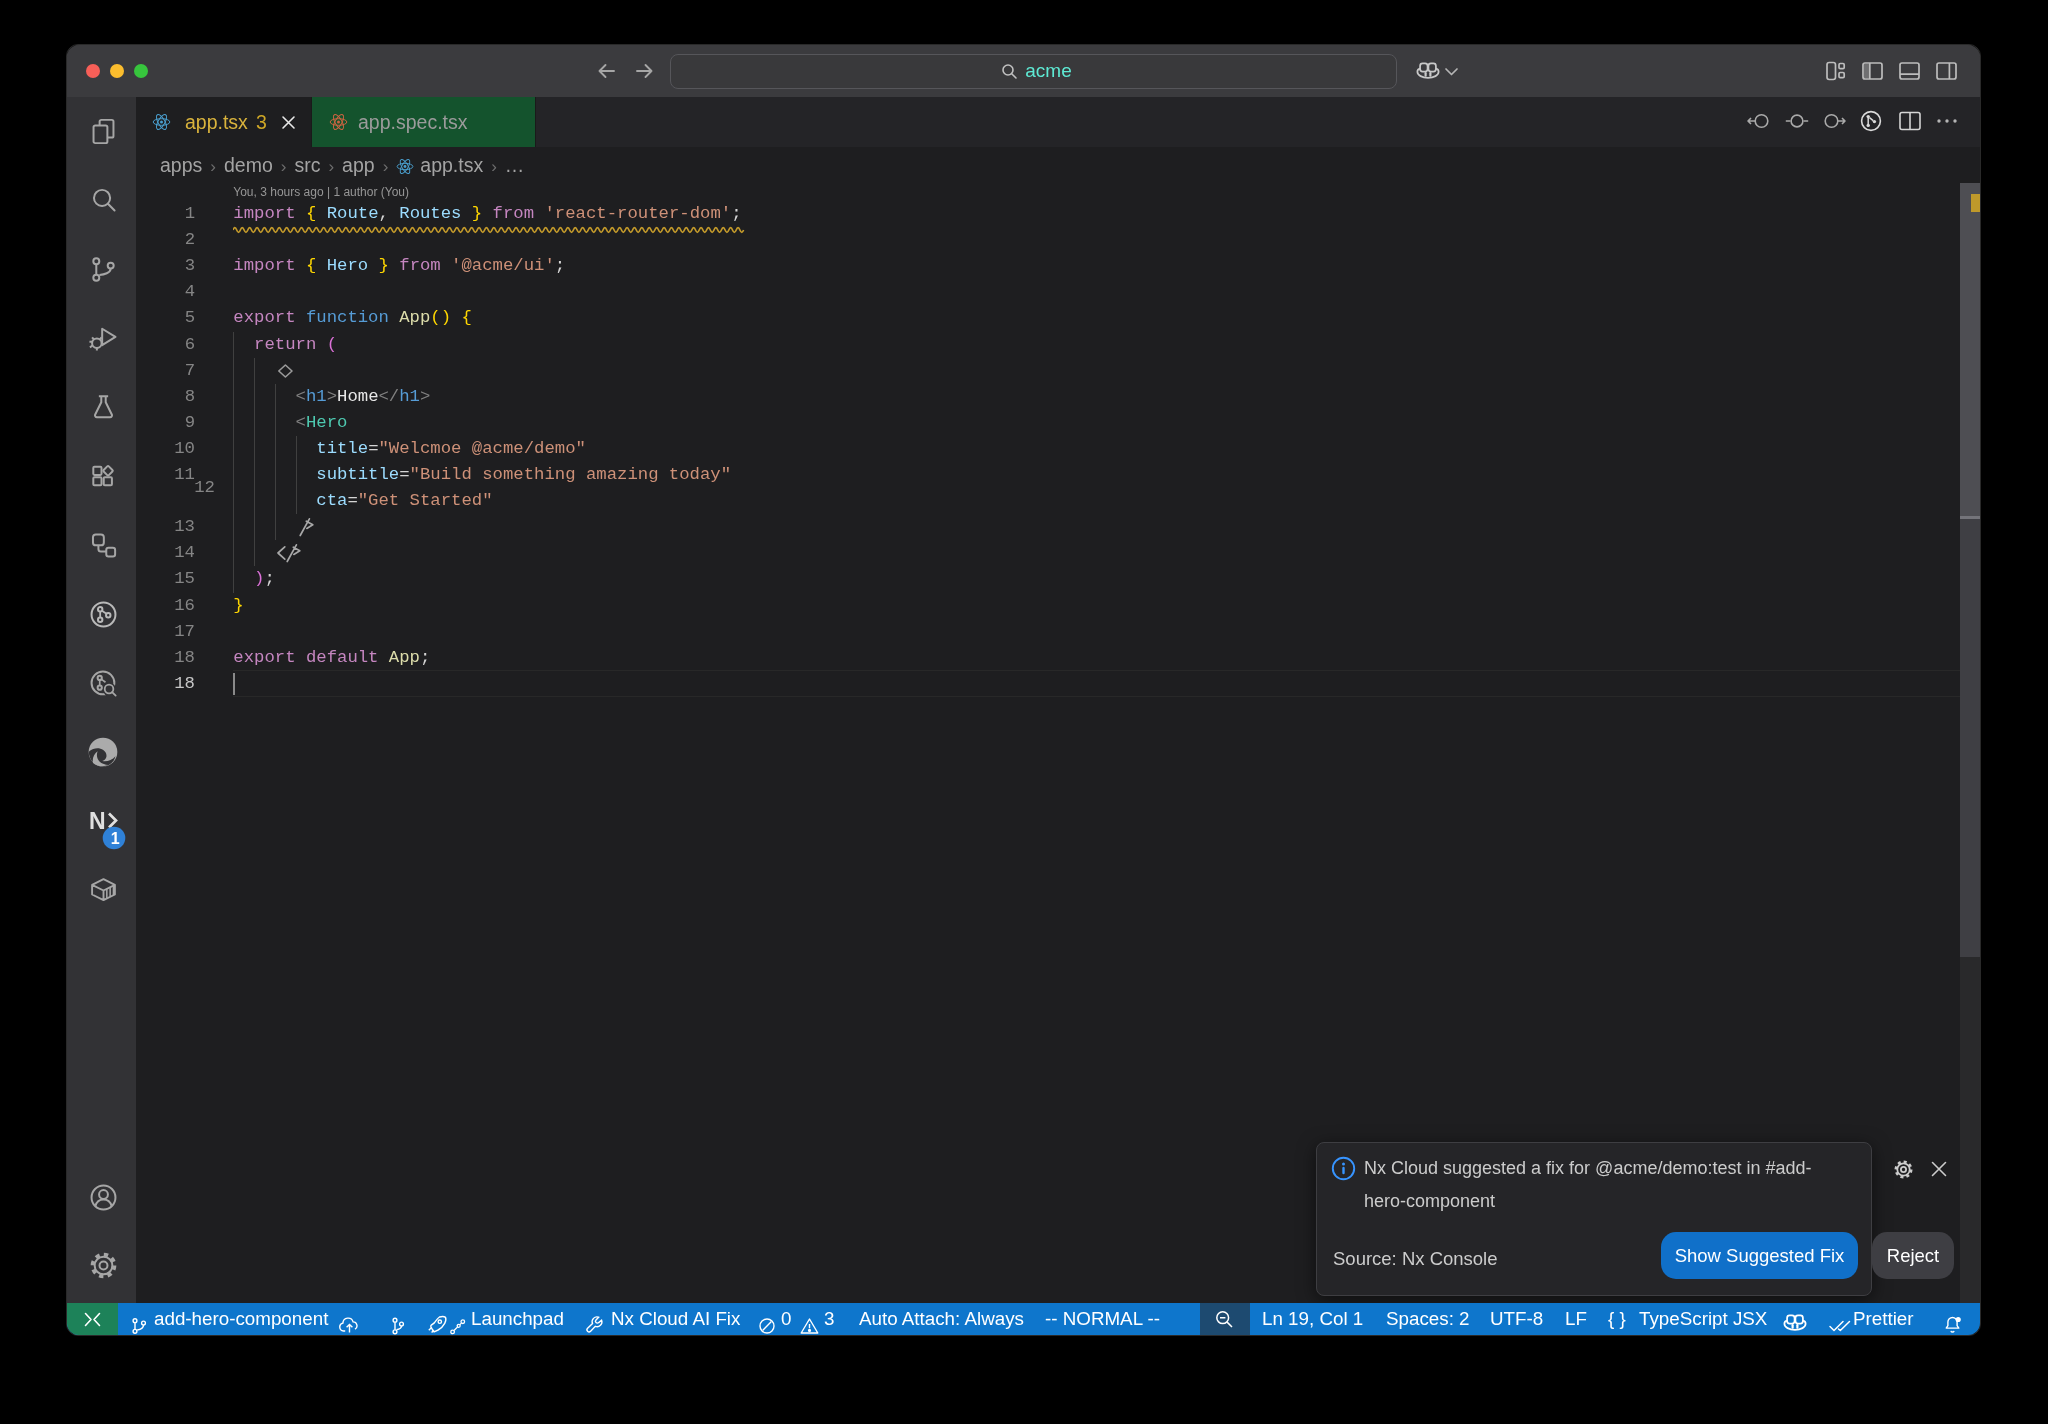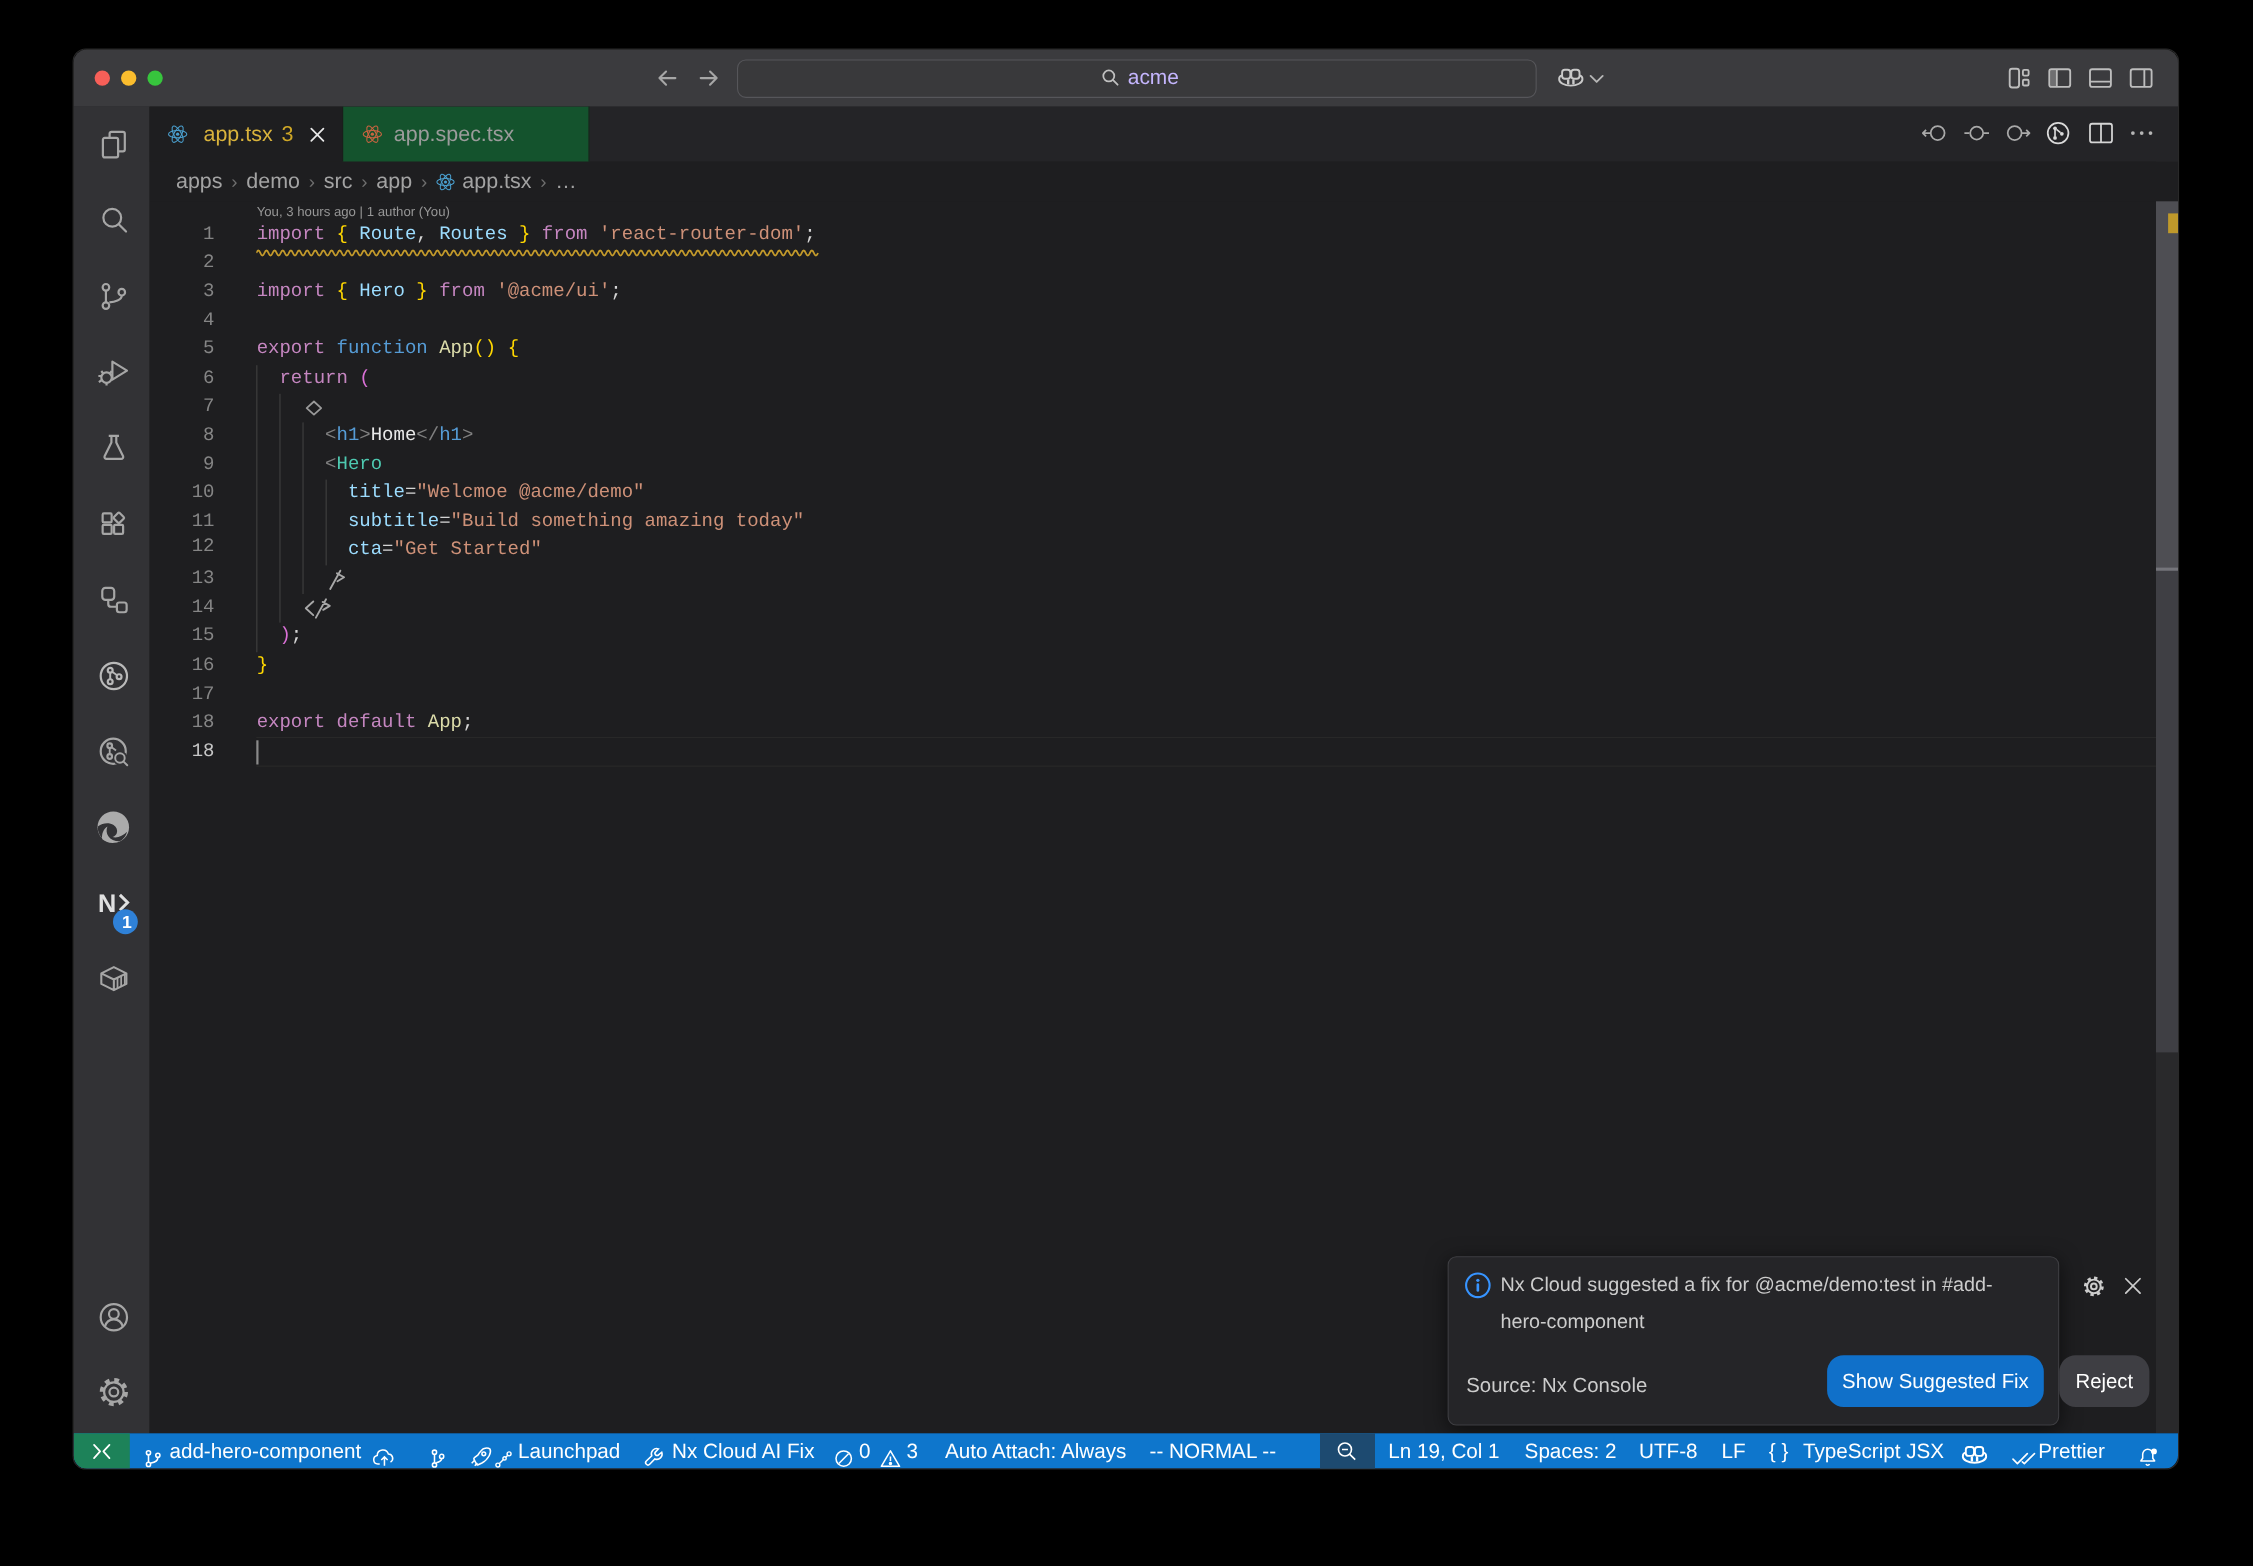--- a/index.html
+++ b/index.html
@@ -4,21 +4,21 @@
 <style>
 html,body{margin:0;padding:0;background:#000;}
 body{width:2048px;height:1424px;position:relative;overflow:hidden;font-family:"Liberation Sans",sans-serif;}
 .win{position:absolute;left:67px;top:45px;width:1913px;height:1290px;background:#1e1e20;border-radius:12px;overflow:hidden;}
 .winborder{position:absolute;left:66px;top:44px;width:1913px;height:1290px;border:1px solid rgba(255,255,255,0.16);border-radius:12px;pointer-events:none;z-index:99;}
 .abs{position:absolute;}
 
 .titlebar{position:absolute;left:0;top:0;width:100%;height:52px;background:#3b3b3e;}
 .tl{position:absolute;top:19px;width:14px;height:14px;border-radius:50%;}
 .searchbox{position:absolute;left:603px;top:9px;width:725px;height:33px;background:#39393b;border:1px solid #56565a;border-radius:8px;}
-.searchtxt{position:absolute;left:607px;top:9px;width:725px;height:33px;line-height:33px;text-align:center;color:#c4b5fd;font-size:19px;}
+.searchtxt{position:absolute;left:607px;top:9px;width:725px;height:33px;line-height:33px;text-align:center;color:#5eead4;font-size:19px;}
 
 .activity{position:absolute;left:0;top:52px;width:69px;height:1206px;background:#323235;}
 
 .tabstrip{position:absolute;left:69px;top:52px;right:0;height:50px;background:#242427;}
 .tab1{position:absolute;left:0;top:0;width:175px;height:50px;background:#1e1e20;}
 .tab2{position:absolute;left:175px;top:0;width:223px;height:50px;background:#14532d;border-left:1px solid #1a1a1a;border-right:1px solid #1a1a1a;}
 .tablabel{position:absolute;top:0;height:50px;line-height:50px;font-size:19.5px;}
 
 .crumbs{position:absolute;left:69px;top:102px;right:20px;height:36px;background:#1e1e20;line-height:36px;font-size:19.5px;color:#a3a3a3;}
 .crumbs span.sep{color:#6e6e6e;padding:0 8px;font-size:17px;}
@@ -228,21 +228,21 @@
     <div class="gut" style="top:44.1px;">2</div>
     <div class="gut" style="top:70.2px;">3</div>
     <div class="gut" style="top:96.3px;">4</div>
     <div class="gut" style="top:122.4px;">5</div>
     <div class="gut" style="top:148.5px;">6</div>
     <div class="gut" style="top:174.6px;">7</div>
     <div class="gut" style="top:200.7px;">8</div>
     <div class="gut" style="top:226.8px;">9</div>
     <div class="gut" style="top:252.9px;">10</div>
     <div class="gut" style="top:279px;">11</div>
-    <div class="gut" style="top:302px;">12</div>
+    <div class="gut" style="top:292px;padding-left:20px;">12</div>
     <div class="gut" style="top:331.2px;">13</div>
     <div class="gut" style="top:357.3px;">14</div>
     <div class="gut" style="top:383.4px;">15</div>
     <div class="gut" style="top:409.5px;">16</div>
     <div class="gut" style="top:435.6px;">17</div>
     <div class="gut" style="top:461.7px;">18</div>
     <div class="gut" style="top:487.8px;color:#c6c6c6;">18</div>
     <div class="guide" style="left:97.3px;top:148.5px;height:261px;"></div>
     <div class="guide" style="left:118.1px;top:174.6px;height:208.8px;"></div>
     <div class="guide" style="left:138.9px;top:200.7px;height:156.6px;"></div>

